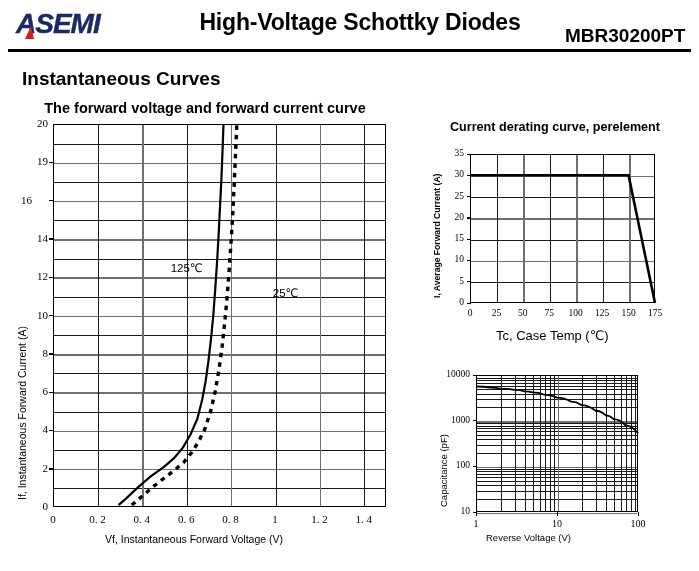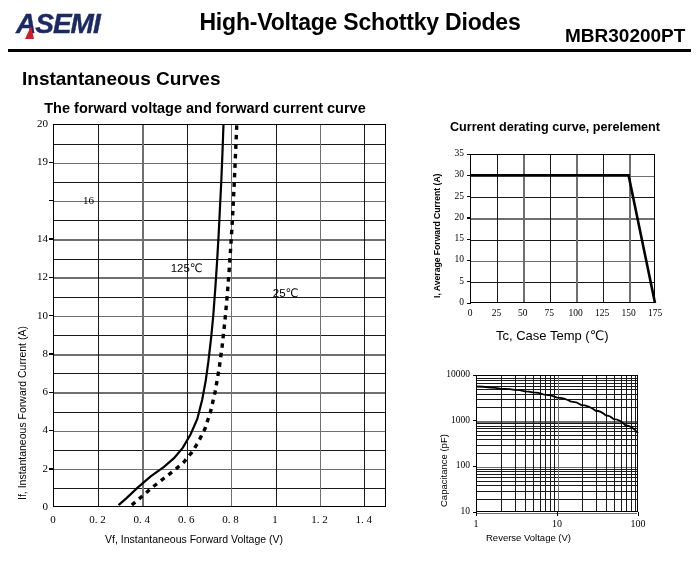--- a/index.html
+++ b/index.html
@@ -128,21 +128,21 @@
     <div class="tick tick-y" style="left: 0px; width: 48px; top: 290.1px;">6</div>
     <div class="tickmark" style="left: 49px; top: 296.6px; width: 5px; height: 1.4px;"></div>
     <div class="tick tick-y" style="left: 0px; width: 48px; top: 251.8px;">8</div>
     <div class="tickmark" style="left: 49px; top: 258.3px; width: 5px; height: 1.4px;"></div>
     <div class="tick tick-y" style="left: 0px; width: 48px; top: 213.5px;">10</div>
     <div class="tickmark" style="left: 49px; top: 220px; width: 5px; height: 1.4px;"></div>
     <div class="tick tick-y" style="left: 0px; width: 48px; top: 175.2px;">12</div>
     <div class="tickmark" style="left: 49px; top: 181.7px; width: 5px; height: 1.4px;"></div>
     <div class="tick tick-y" style="left: 0px; width: 48px; top: 136.9px;">14</div>
     <div class="tickmark" style="left: 49px; top: 143.4px; width: 5px; height: 1.4px;"></div>
-    <div class="tick tick-y" style="left: 0px; width: 72px; top: 98.6px; margin-left: 22px;">16</div>
+    <div class="tick tick-y" style="left: 0px; width: 32px; top: 98.6px;">16</div>
     <div class="tickmark" style="left: 49px; top: 105.1px; width: 5px; height: 1.4px;"></div>
     <div class="tick tick-y" style="left: 0px; width: 48px; top: 60.3px;">19</div>
     <div class="tickmark" style="left: 49px; top: 66.8px; width: 5px; height: 1.4px;"></div>
     <div class="tick tick-y" style="left: 0px; width: 48px; top: 22px;">20</div>
     <div class="tick tick-x" style="left: 33px; top: 418px;">0</div>
     <div class="tick tick-x" style="left: 77.4px; top: 418px;">0. 2</div>
     <div class="tick tick-x" style="left: 121.8px; top: 418px;">0. 4</div>
     <div class="tick tick-x" style="left: 166.2px; top: 418px;">0. 6</div>
     <div class="tick tick-x" style="left: 210.6px; top: 418px;">0. 8</div>
     <div class="tick tick-x" style="left: 255px; top: 418px;">1</div>

